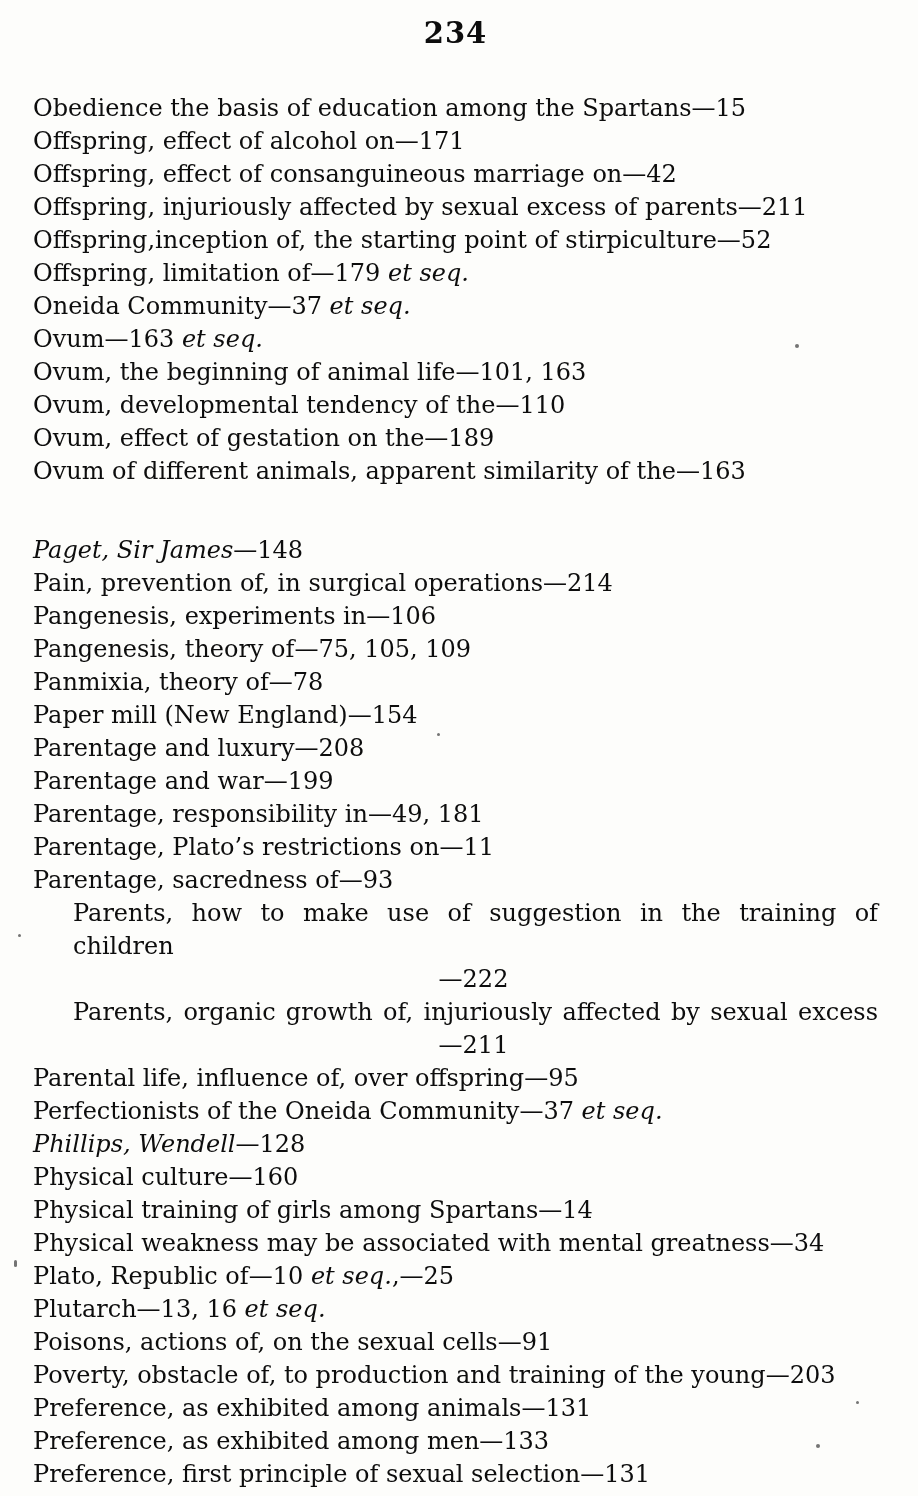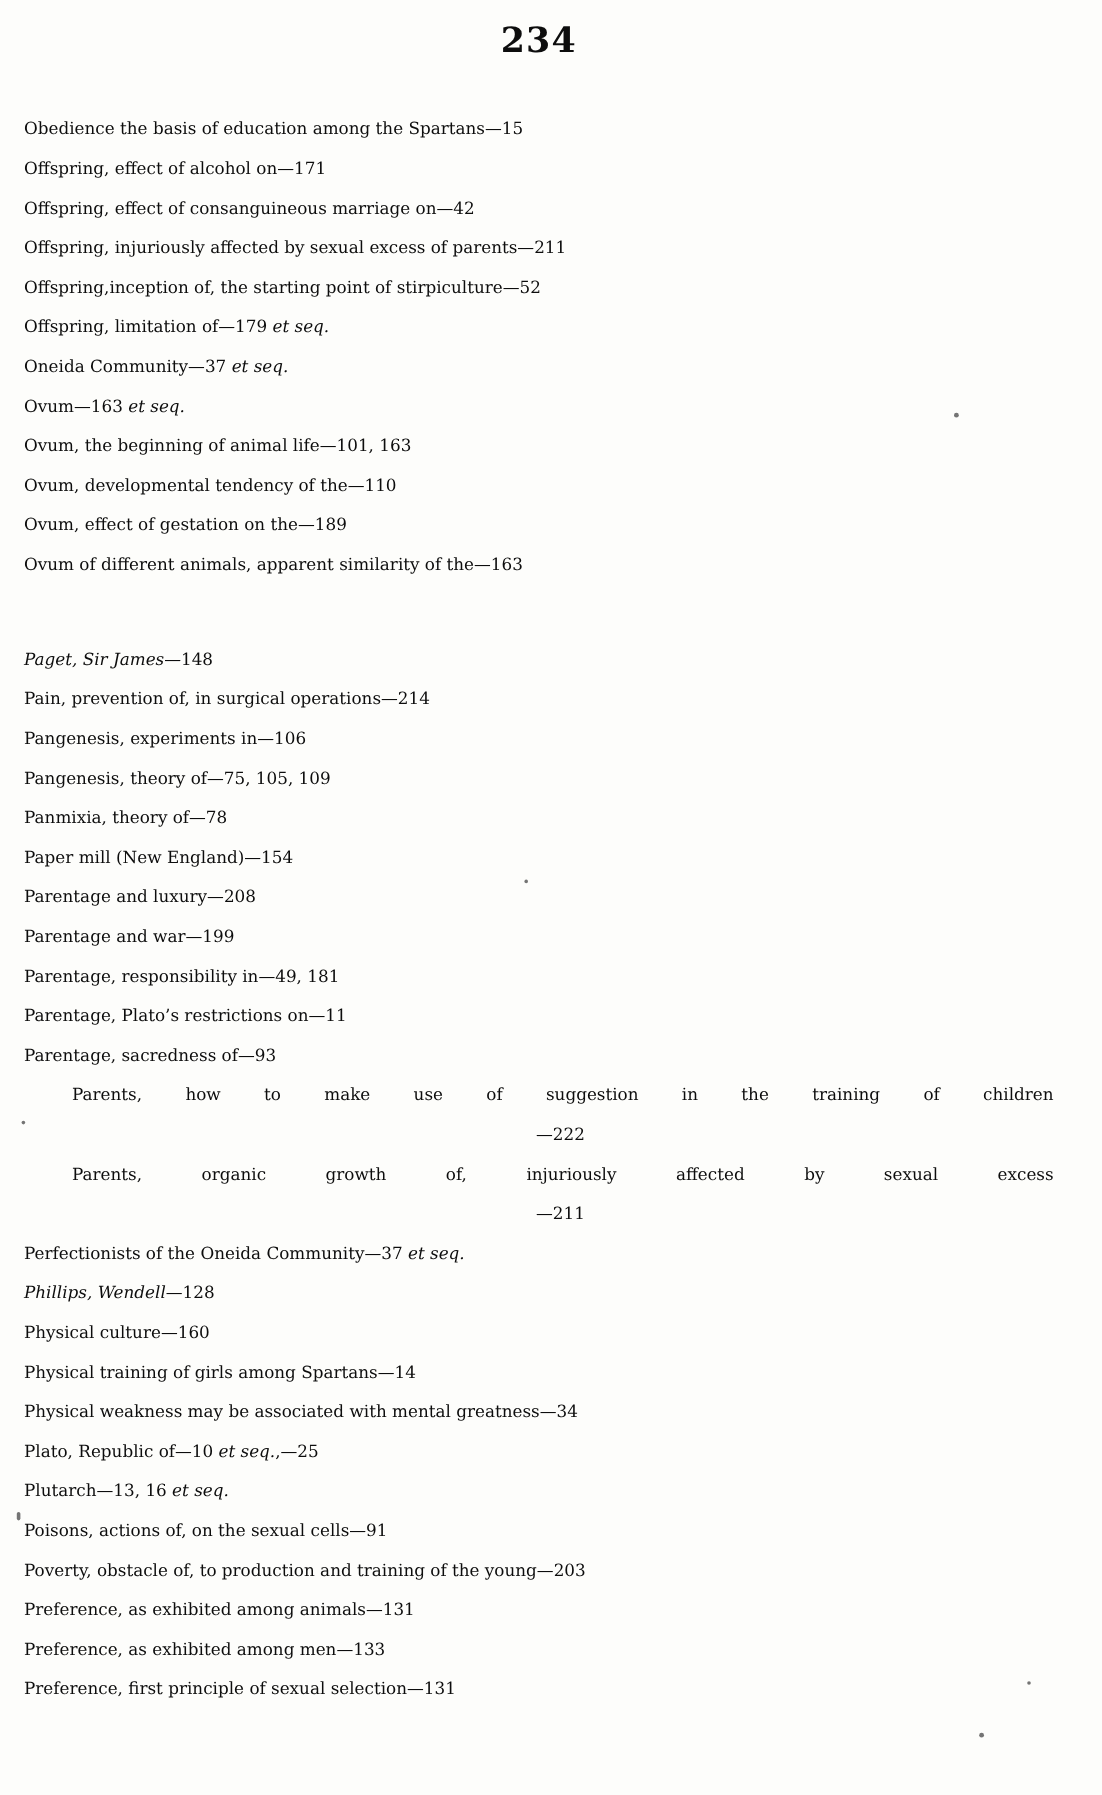--- a/index.html
+++ b/index.html
@@ -9,31 +9,31 @@
   }
   body {
     width: 918px;
     height: 1496px;
     overflow: hidden;
     position: relative;
     font-family: "DejaVu Serif", "Liberation Serif", serif;
     color: #0d0d0d;
   }
   .page {
-    padding: 16px 40px 0 20px;
+    padding: 16px 40px 0 33px;
   }
   .page-number {
     text-align: center;
     font-weight: bold;
     font-size: 29px;
     letter-spacing: 1px;
     margin-bottom: 42px;
   }
   .index-list {
-    font-size: 14px;
+    font-size: 24px;
     line-height: 33px;
   }
   .entry.gap {
     margin-top: 46px;
   }
   .it {
     font-style: italic;
   }
   .line-justify {
     text-align: justify;
@@ -128,20 +128,23 @@
       </div>
       <div class="entry">
         <div class="entry-line line-justify"><span>Parents, how to make use of suggestion in the training of children</span></div>
         <div class="cont">—222</div>
       </div>
       <div class="entry">
         <div class="entry-line line-justify"><span>Parents, organic growth of, injuriously affected by sexual excess</span></div>
         <div class="cont">—211</div>
       </div>
       <div class="entry">
+        <div class="entry-line"><span>Parental life, influence of, over offspring—95</span></div>
+      </div>
+      <div class="entry">
         <div class="entry-line"><span>Perfectionists of the Oneida Community—37 </span><span class="it">et seq.</span></div>
       </div>
       <div class="entry">
         <div class="entry-line"><span class="it">Phillips, Wendell</span><span>—128</span></div>
       </div>
       <div class="entry">
         <div class="entry-line"><span>Physical culture—160</span></div>
       </div>
       <div class="entry">
         <div class="entry-line"><span>Physical training of girls among Spartans—14</span></div>

